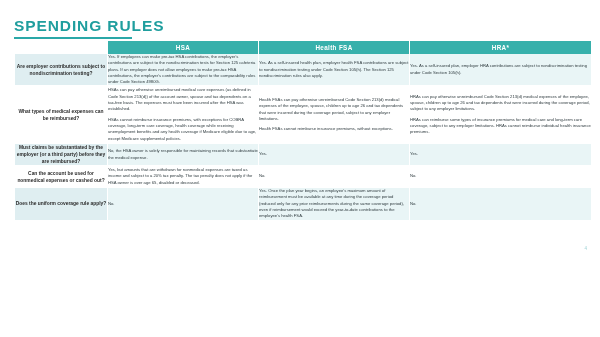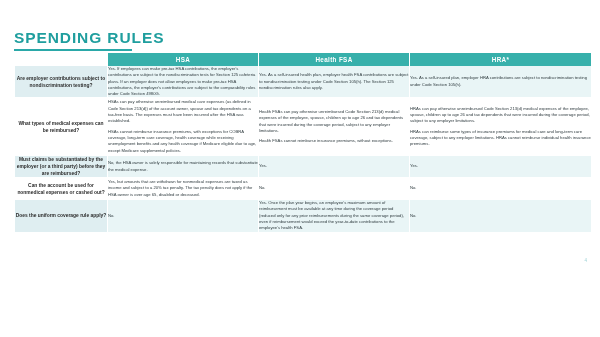--- a/index.html
+++ b/index.html
@@ -12,21 +12,20 @@
     background: #ffffff;
     font-family: "Liberation Sans", sans-serif;
     overflow: hidden;
   }
   .page {
     position: relative;
     width: 600px;
     height: 258px;
     box-sizing: border-box;
     padding: 0;
-    margin-top: 12px;
   }
   .page-title {
     position: absolute;
     left: 14px;
     top: 17px;
     font-size: 15.5px;
     font-weight: bold;
     letter-spacing: 0.9px;
     color: #1f9e9e;
     font-family: "Liberation Sans", sans-serif;

